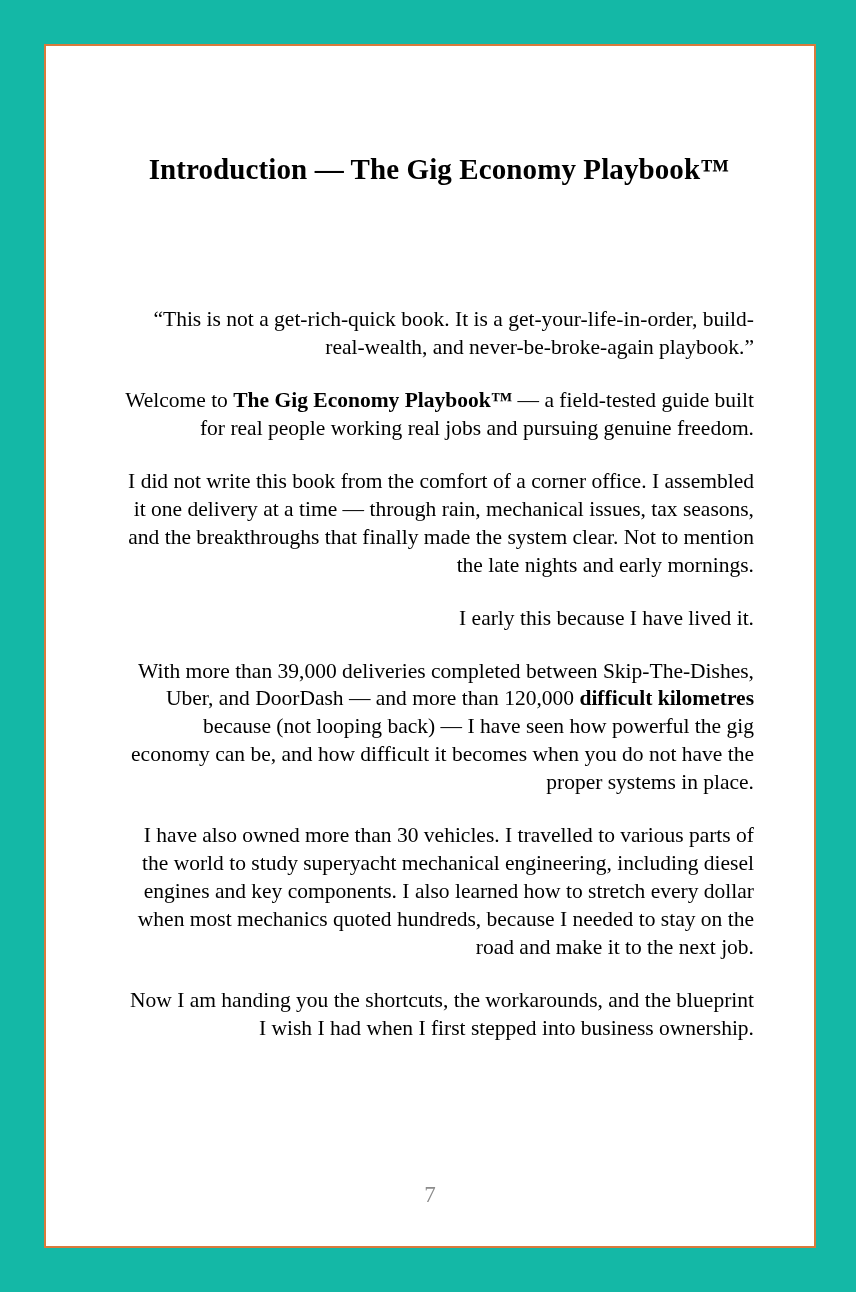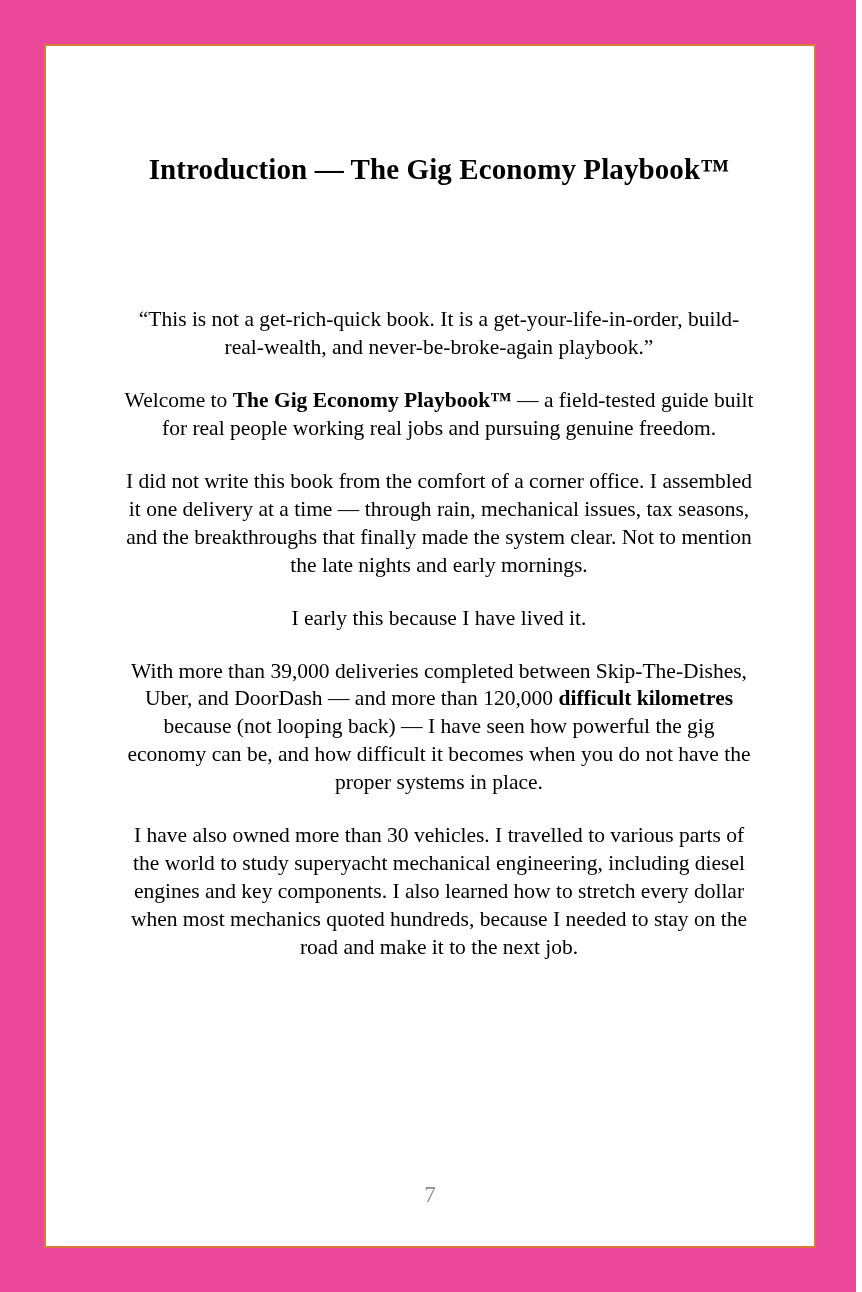--- a/index.html
+++ b/index.html
@@ -11,21 +11,21 @@
     width: 862px;
     height: 1292px;
     font-family: "Liberation Serif", serif;
     color: #000000;
     overflow: hidden;
   }
   .page {
     position: relative;
     width: 856px;
     height: 1292px;
-    background: #ec4899;
+    background: #14b8a6;
     box-sizing: border-box;
   }
   .page-frame {
     position: absolute;
     left: 44px;
     top: 44px;
     width: 772px;
     height: 1204px;
     border: 2px solid #d97a3c;
     box-sizing: border-box;
@@ -46,21 +46,21 @@
     margin: 0 0 0 0;
     letter-spacing: 0.1px;
   }
   .body-block {
     margin-top: 118px;
   }
   p.para {
     font-size: 21.5px;
     line-height: 1.3;
     margin: 0 0 25px 0;
-    text-align: center;
+    text-align: right;
   }
   p.para:last-child {
     margin-bottom: 0;
   }
   .b { font-weight: bold; }
   .i { }
   .bi { font-weight: bold; }
   .page-number {
     position: absolute;
     left: 0;
@@ -81,18 +81,19 @@
     <div class="content">
       <h1 class="chapter-title">Introduction — The Gig Economy Playbook™</h1>
 
       <div class="body-block">
         <p class="para"><span>“This is not a get-rich-quick book. It is a get-your-life-in-order, build-real-wealth, and never-be-broke-again playbook.”</span></p>
         <p class="para"><span>Welcome to </span><span class="bi">The Gig Economy Playbook™</span><span> — a field-tested guide built for real people working real jobs and pursuing genuine freedom.</span></p>
         <p class="para"><span>I did not write this book from the comfort of a corner office. I assembled it one delivery at a time — through rain, mechanical issues, tax seasons, and the breakthroughs that finally made the system clear. Not to mention the late nights and early mornings.</span></p>
         <p class="para"><span>I early this because I have lived it.</span></p>
         <p class="para"><span>With more than 39,000 deliveries completed between Skip-The-Dishes, Uber, and DoorDash — and more than 120,000 </span><span class="b">difficult kilometres</span><span> because (</span><span class="i">not looping back</span><span>) — I have seen how powerful the gig economy can be, and how difficult it becomes when you do not have the proper systems in place.</span></p>
         <p class="para"><span>I have also owned more than 30 vehicles. I travelled to various parts of the world to study superyacht mechanical engineering, including diesel engines and key components. I also learned how to stretch every dollar when most mechanics quoted hundreds, because I needed to stay on the road and make it to the next job.</span></p>
+        <p class="para"><span> Now I am handing you the shortcuts, the workarounds, and the blueprint I wish I had when I first stepped into business ownership.</span></p>
       </div>
     </div>
 
     <div class="page-number">7</div>
   </div>
 </div>
 
 </body></html>

